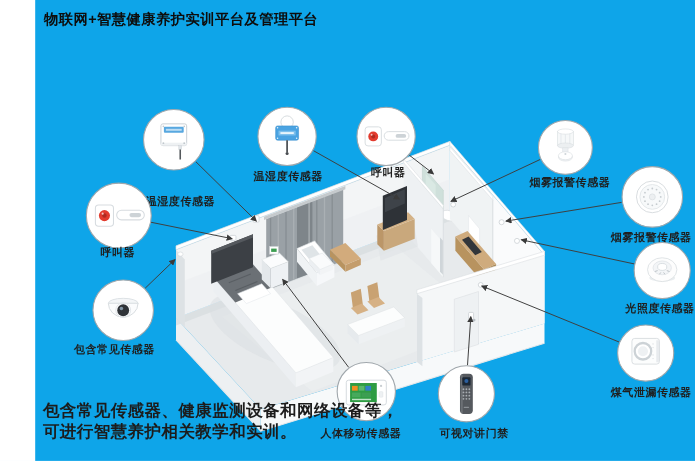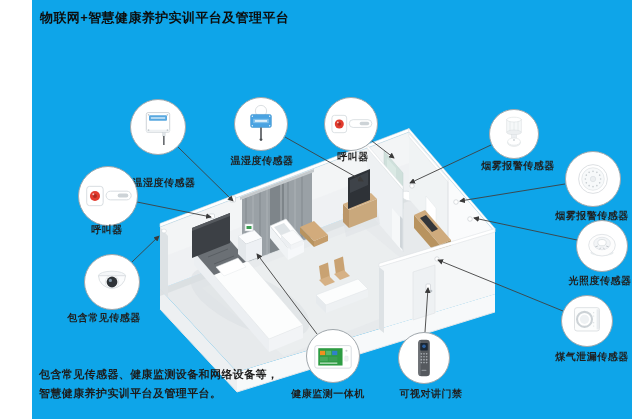--- a/index.html
+++ b/index.html
@@ -6,21 +6,21 @@
   .stage{
     position:relative;width:632px;height:419px;background:#0ea5e9;overflow:hidden;
     font-family:"Liberation Sans","DejaVu Sans",sans-serif;
     margin-left:32px;
   }
   .page-title{
     position:absolute;left:8px;top:9px;font-size:13px;font-weight:800;
     color:#0d0d0d;letter-spacing:0.4px;white-space:nowrap;
   }
   .caption{
-    position:absolute;left:7px;top:365px;font-size:11px;font-weight:700;
+    position:absolute;left:7px;top:365px;font-size:15px;font-weight:700;
     color:#1c1c1c;line-height:18.5px;letter-spacing:0.4px;
   }
   #room-svg{position:absolute;left:0;top:0;}
   .device-circle{
     position:absolute;border:1px solid #a0a7ac;border-radius:50%;
     background:#ffffff;box-sizing:border-box;
   }
   .device-circle svg{display:block;width:100%;height:100%;}
   .device-label{
     position:absolute;transform:translate(-50%,-50%);font-size:10px;font-weight:700;
@@ -331,21 +331,21 @@
   <rect x="15" y="24" width="6" height="5" fill="#ef8f1f"></rect>
   <rect x="22" y="24" width="6" height="5" fill="#59b86c"></rect>
   <rect x="29" y="24" width="6" height="5" fill="#2f81c9"></rect>
   <rect x="15" y="31" width="9" height="5" fill="#47a95c"></rect>
   <rect x="25" y="31" width="10" height="5" fill="#3c9e52"></rect>
   <rect x="15" y="37.5" width="20" height="1.5" fill="#bfe3c7"></rect>
   <circle cx="45.5" cy="24" r="1.2" fill="#c9ced2"></circle>
   <rect x="43.5" y="30" width="4" height="6" rx="1" fill="#eef1f3" stroke="#dde1e4" stroke-width="0.4"></rect>
         </svg>
       </div>
-      <div class="device-label" style="left: 296px; top: 394px;">健康监测一体机</div>
+      <div class="device-label" style="left: 296px; top: 394px;">人体移动传感器</div>
       <div class="device-circle" style="left: 366px; top: 332px; width: 52px; height: 52px;">
         <svg viewBox="0 0 60 60">
           <rect x="23" y="8" width="14" height="44" rx="4" fill="#55595e"></rect>
   <rect x="24" y="9" width="2" height="42" rx="1" fill="#7b8085" opacity="0.6"></rect>
   <rect x="25.5" y="12" width="9" height="9" rx="1" fill="#1b2734"></rect>
   <circle cx="30" cy="16" r="2.2" fill="#2c5f9e"></circle>
   <circle cx="26.8" cy="25" r="1" fill="#a8adb2"></circle>
           <circle cx="30" cy="25" r="1" fill="#a8adb2"></circle>
           <circle cx="33.2" cy="25" r="1" fill="#a8adb2"></circle>
   <circle cx="26.8" cy="28.5" r="1" fill="#a8adb2"></circle>
@@ -358,16 +358,16 @@
           <circle cx="30" cy="35.5" r="1" fill="#a8adb2"></circle>
           <circle cx="33.2" cy="35.5" r="1" fill="#a8adb2"></circle>
   <rect x="27" y="44" width="6" height="1.5" rx="0.7" fill="#8a8f94"></rect>
         </svg>
       </div>
       <div class="device-label" style="left: 399px; top: 394px;">可视对讲门禁</div>
     </div>
 
   <div class="caption">
     <div>包含常见传感器、健康监测设备和网络设备等，</div>
-    <div>智慧健康养护实训平台及管理平台。</div>
+    <div>可进行智慧养护相关教学和实训。</div>
   </div>
 
 </div>
 
 </body></html>

